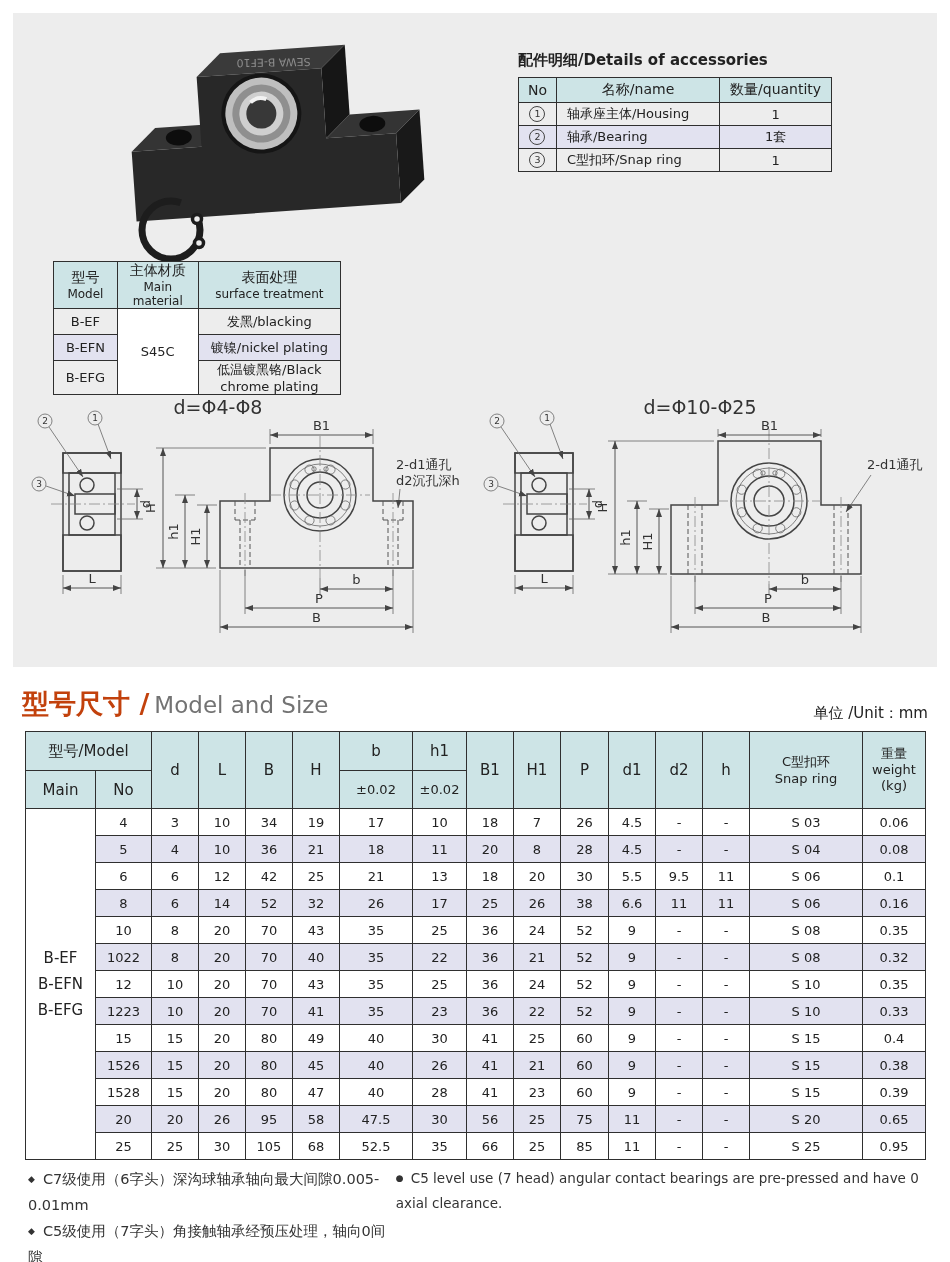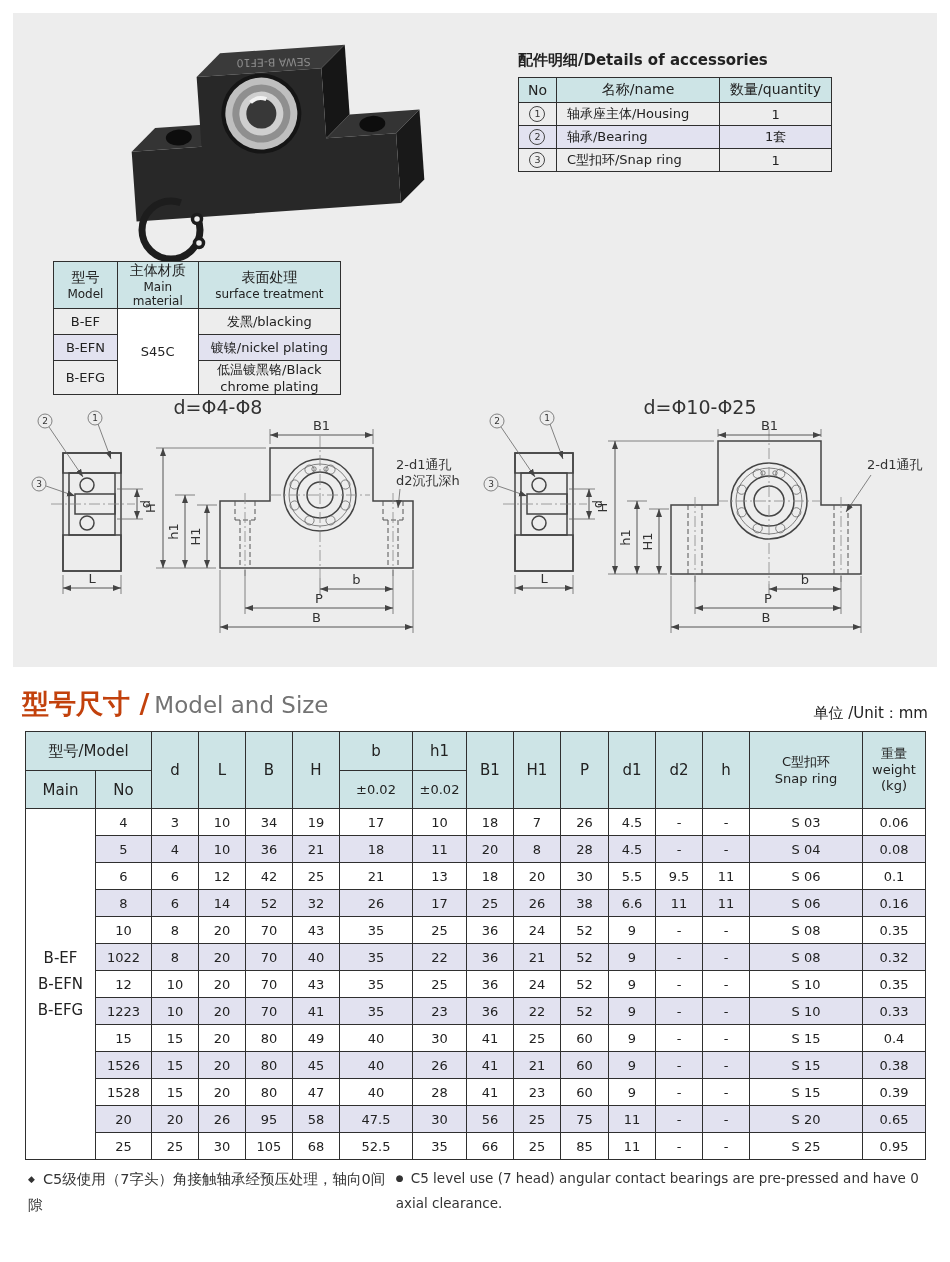--- a/index.html
+++ b/index.html
@@ -640,18 +640,19 @@
         <td>-</td>
         <td>-</td>
         <td>S 25</td>
         <td>0.95</td>
       </tr>
     </tbody>
 </table>
 
 <div class="notes">
   <ul class="zh" id="notes-zh">
+      <li><span class="blt">◆</span>C7级使用（6字头）深沟球轴承轴向最大间隙0.005-0.01mm</li>
       <li><span class="blt">◆</span>C5级使用（7字头）角接触轴承经预压处理，轴向0间隙</li>
     </ul>
   <ul class="en" id="notes-en">
       <li><span class="blt">●</span>C5 level use (7 head) angular contact bearings are pre-pressed and have 0 axial clearance.</li>
     </ul>
 </div>
 
 </body></html>

